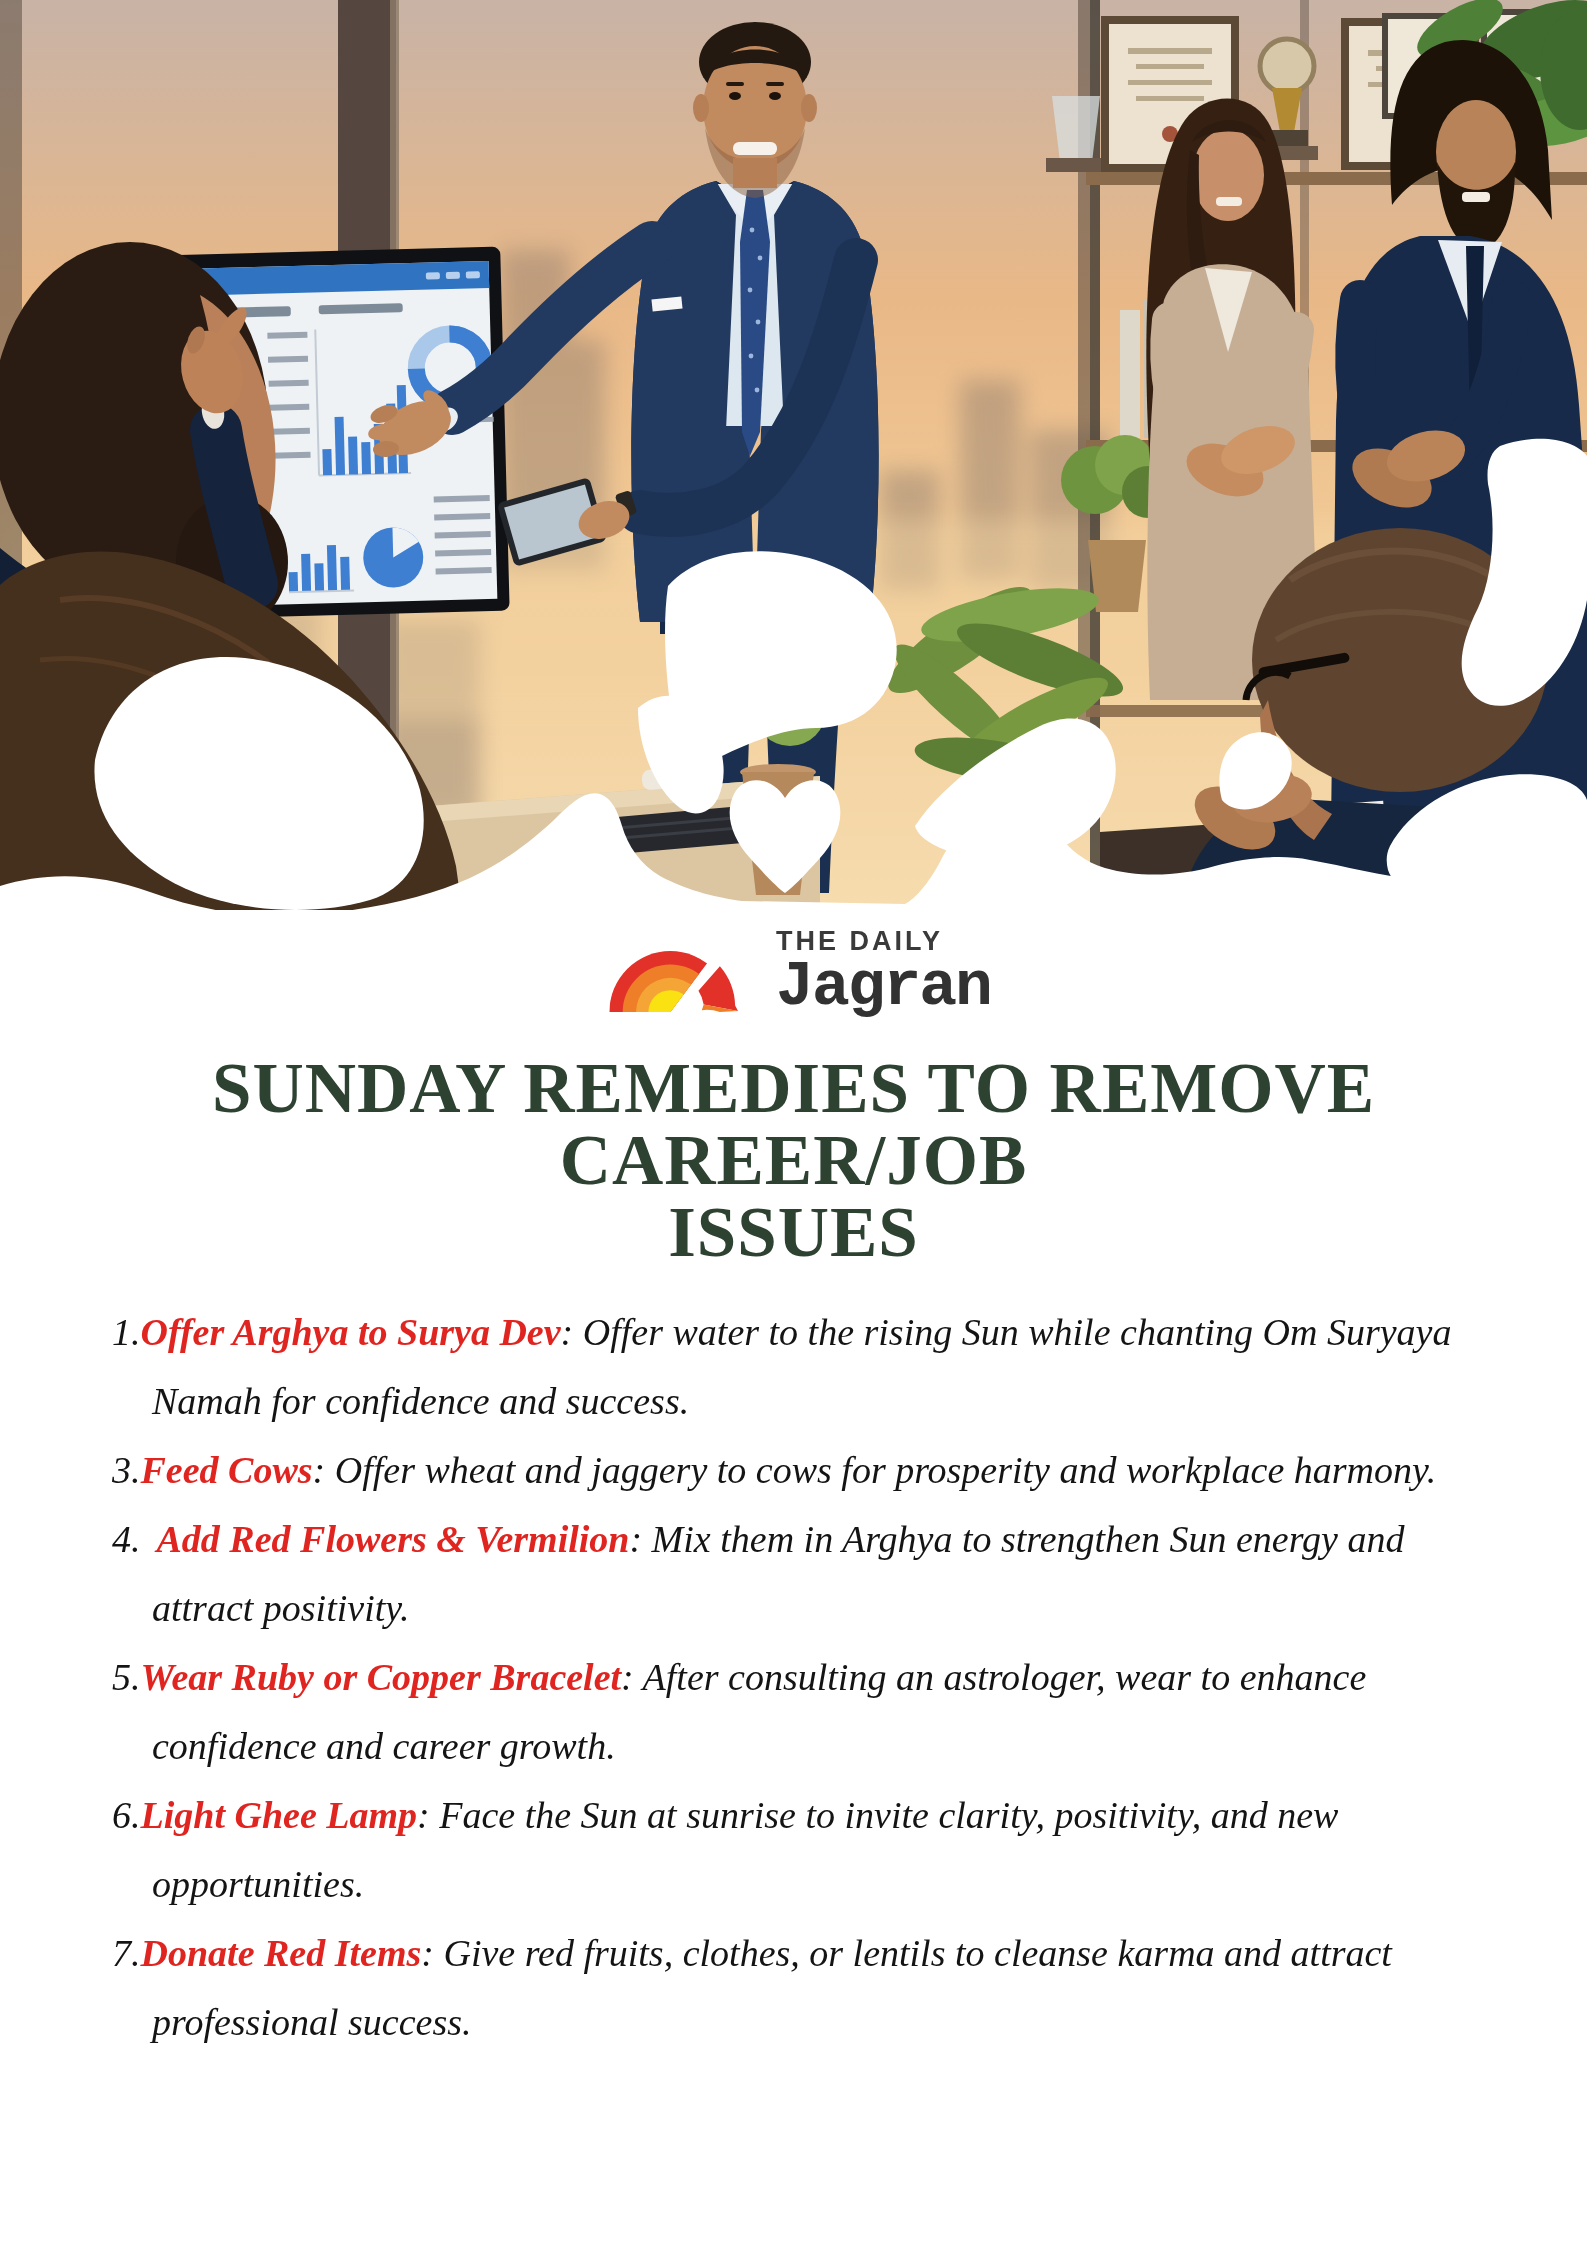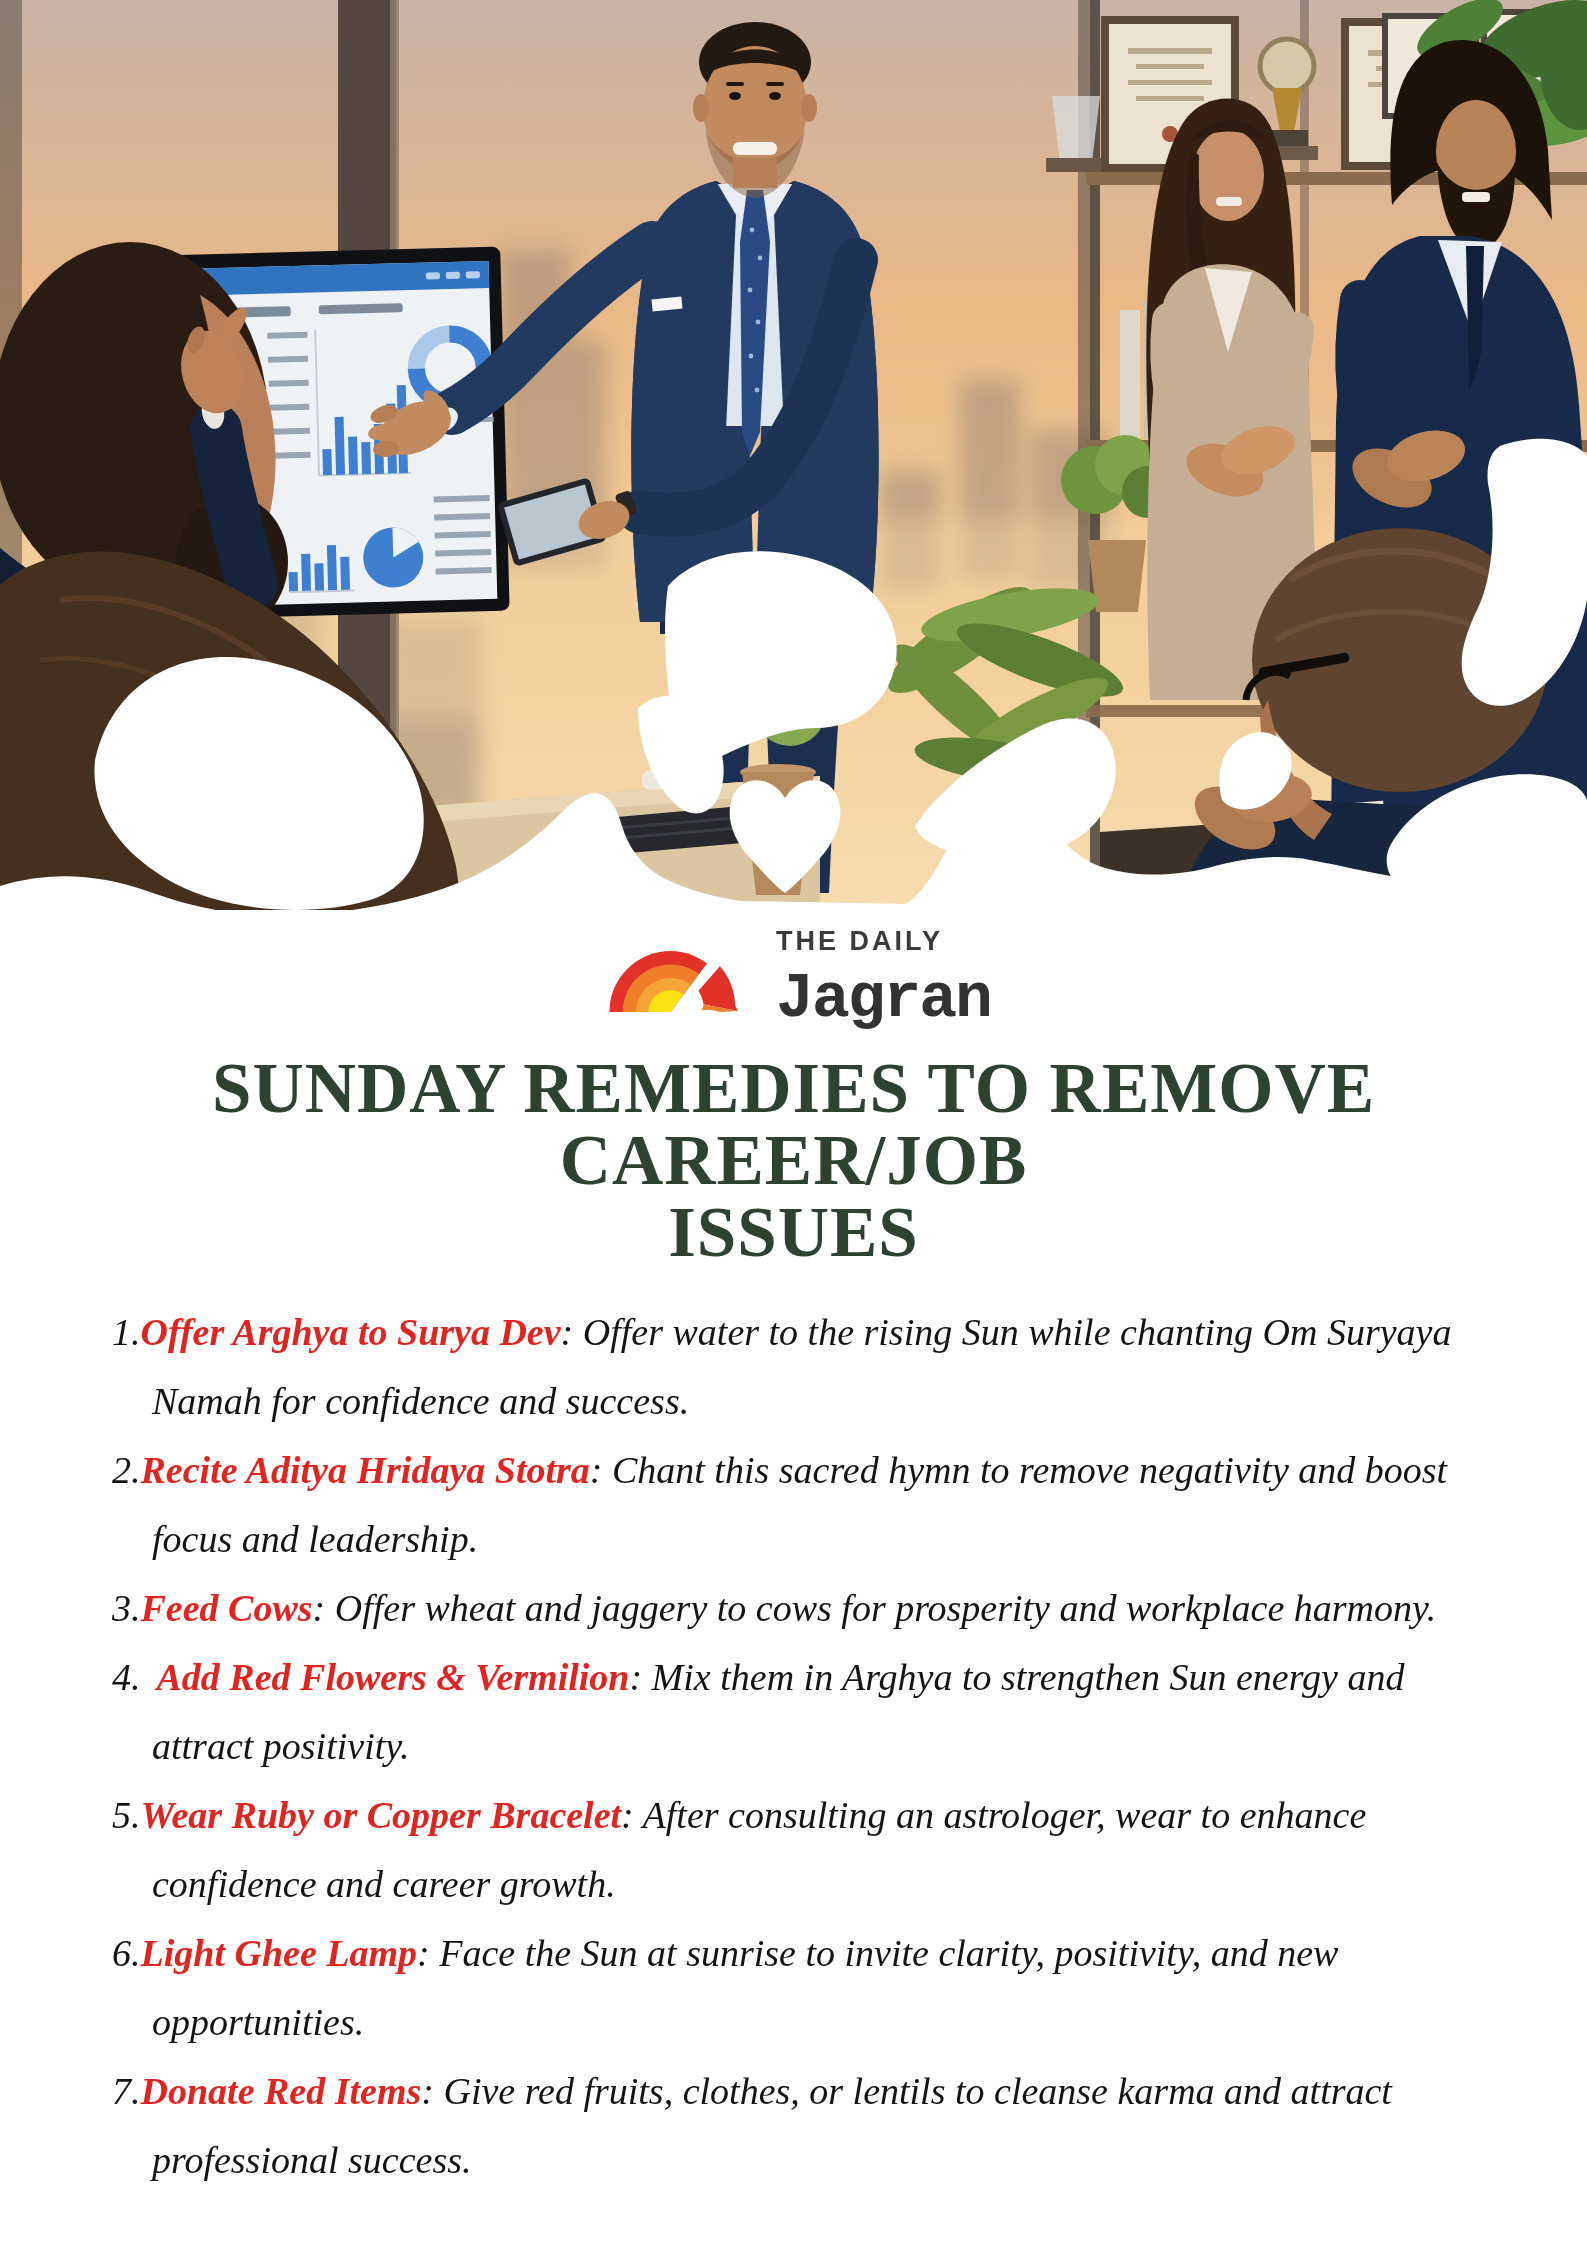--- a/index.html
+++ b/index.html
@@ -11,21 +11,21 @@
   }
   
   .photo{width:1587px;height:910px;position:relative;overflow:hidden;}
   .photo svg{display:block;width:100%;height:100%;}
   
   .brand-row{
     display:flex;justify-content:center;align-items:flex-start;
     gap:18px;margin-top:12px;height:104px;
   }
   .sun-wrap{width:162px;height:102px;flex:0 0 auto;}
-  .brand-text{display:flex;flex-direction:column;line-height:1;padding-top:6px;gap:12px;}
+  .brand-text{display:flex;flex-direction:column;line-height:1;padding-top:6px;}
   .brand-top{
     font-family:"Liberation Sans","DejaVu Sans",sans-serif;
     font-weight:bold;font-size:27px;letter-spacing:3px;color:#3a3a3a;
   }
   .brand-main{
     font-family:Liberation Mono, monospace;
     font-weight:bold;font-size:63px;color:#323232;letter-spacing:-2px;margin-top:1px;
   }
   
   .title{
@@ -450,23 +450,20 @@
 <h1 class="title" style="color: rgb(46, 66, 49);">
   <span>SUNDAY REMEDIES TO REMOVE CAREER/JOB</span>
   <span>ISSUES</span>
 </h1>
 
 <ol class="remedies">
   <li>
     <span class="num">1.</span><span class="lead" style="color: rgb(224, 37, 33);">Offer Arghya to Surya Dev</span><span class="rest">: Offer water to the rising Sun while chanting Om Suryaya Namah for confidence and success.</span>
   </li>
   <li>
-    <span class="num">2.</span><span class="lead" style="color: rgb(224, 37, 33);">Recite Aditya Hridaya Stotra</span><span class="rest">: Chant this sacred hymn to remove negativity and boost focus and leadership.</span>
-  </li>
-  <li>
     <span class="num">3.</span><span class="lead" style="color: rgb(224, 37, 33);">Feed Cows</span><span class="rest">: Offer wheat and jaggery to cows for prosperity and workplace harmony.</span>
   </li>
   <li>
     <span class="num">4.</span><span class="lead" style="color: rgb(224, 37, 33); margin-left: 16px;">Add Red Flowers &amp; Vermilion</span><span class="rest">: Mix them in Arghya to strengthen Sun energy and attract positivity.</span>
   </li>
   <li>
     <span class="num">5.</span><span class="lead" style="color: rgb(224, 37, 33); text-align: center;">Wear Ruby or Copper Bracelet</span><span class="rest">: After consulting an astrologer, wear to enhance confidence and career growth.</span>
   </li>
   <li>
     <span class="num">6.</span><span class="lead" style="color: rgb(224, 37, 33);">Light Ghee Lamp</span><span class="rest">: Face the Sun at sunrise to invite clarity, positivity, and new opportunities.</span>

